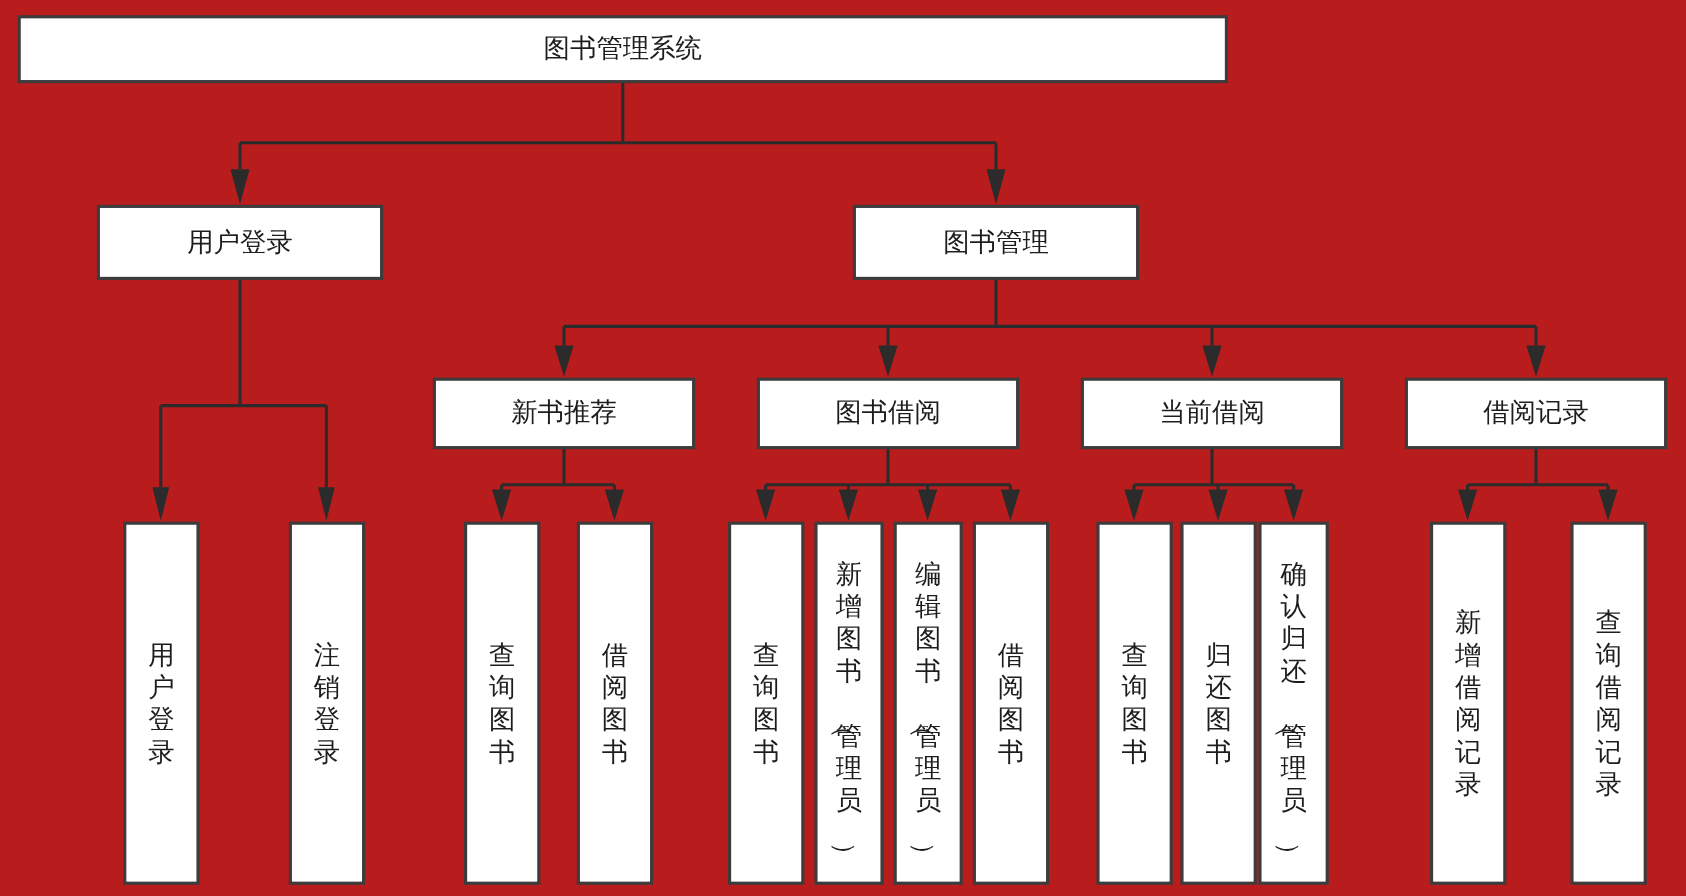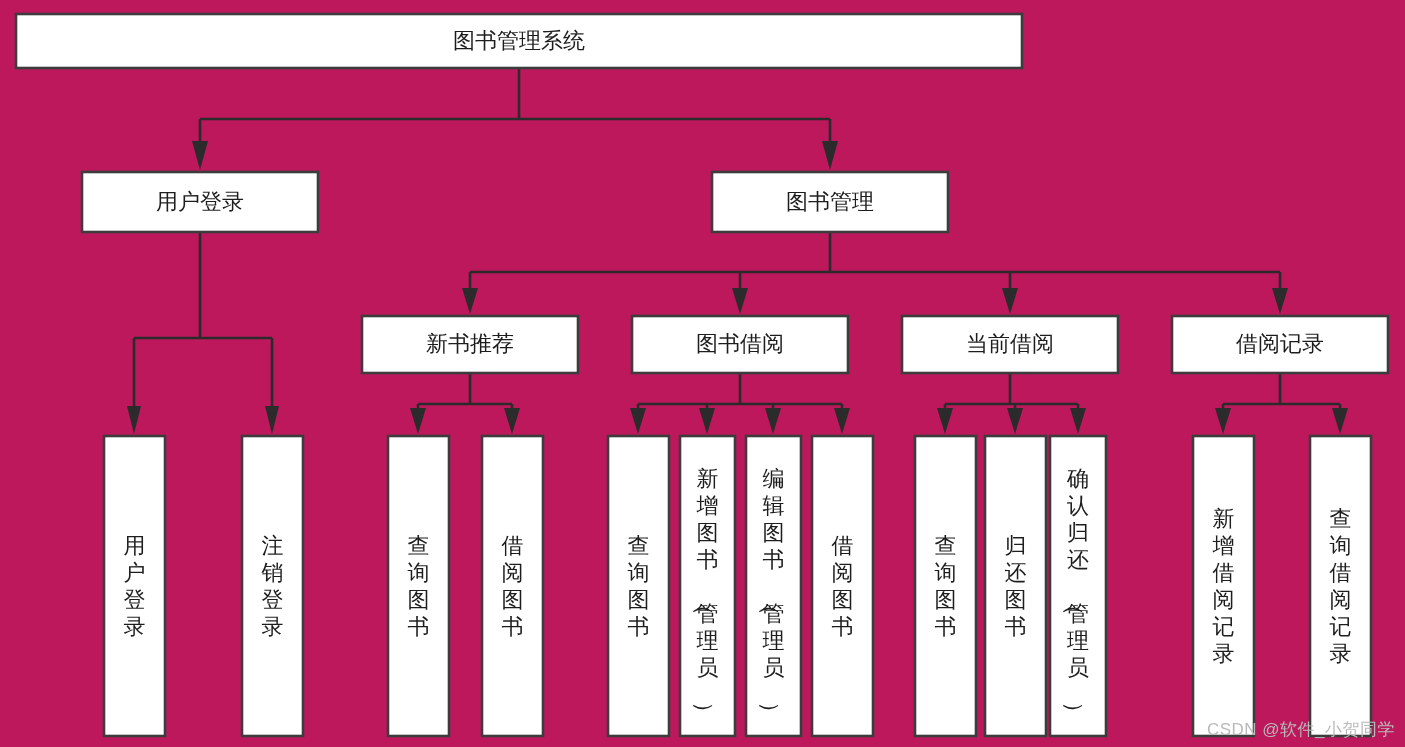--- a/index.html
+++ b/index.html
@@ -4,21 +4,21 @@
 <style>
   html, body {
     margin: 0;
     padding: 0;
     background: #ffffff;
   }
   #stage {
     position: relative;
     width: 1405px;
     height: 747px;
-    background: #be185d;
+    background: #b91c1c;
     overflow: hidden;
     font-family: "Liberation Sans", "DejaVu Sans", sans-serif;
   }
   #diagram-svg {
     position: absolute;
     left: 0;
     top: 0;
     width: 1405px;
     height: 747px;
   }
@@ -216,14 +216,13 @@
           <text class="node-label-v" x="1223.5" y="526.06"><tspan x="1223.5" dy="0">新</tspan><tspan x="1223.5" dy="27">增</tspan><tspan x="1223.5" dy="27">借</tspan><tspan x="1223.5" dy="27">阅</tspan><tspan x="1223.5" dy="27">记</tspan><tspan x="1223.5" dy="27">录</tspan></text>
         </g>
         <g>
           <rect class="node-rect" x="1310" y="436" width="61" height="300"></rect>
           <text class="node-label-v" x="1340.5" y="526.06"><tspan x="1340.5" dy="0">查</tspan><tspan x="1340.5" dy="27">询</tspan><tspan x="1340.5" dy="27">借</tspan><tspan x="1340.5" dy="27">阅</tspan><tspan x="1340.5" dy="27">记</tspan><tspan x="1340.5" dy="27">录</tspan></text>
         </g>
       </g>
 
   </svg>
 
-  <div class="watermark">CSDN @软件_小贺同学</div>
 </div>
 
 </body></html>

